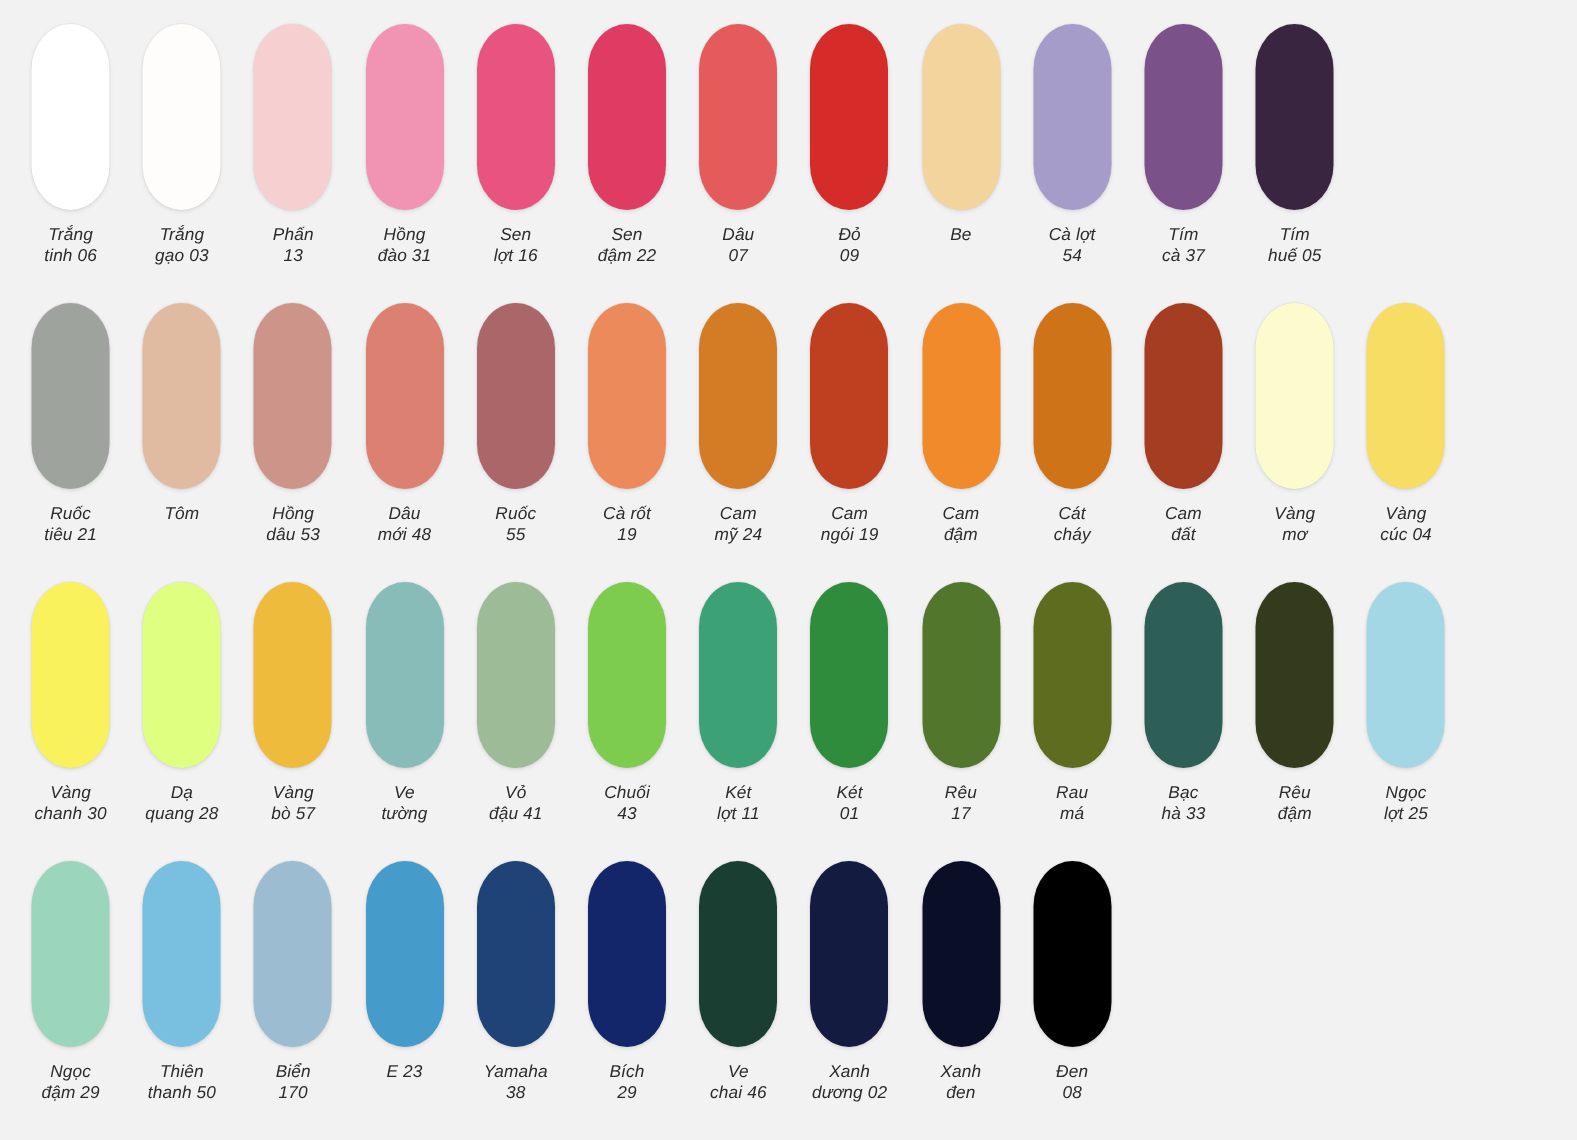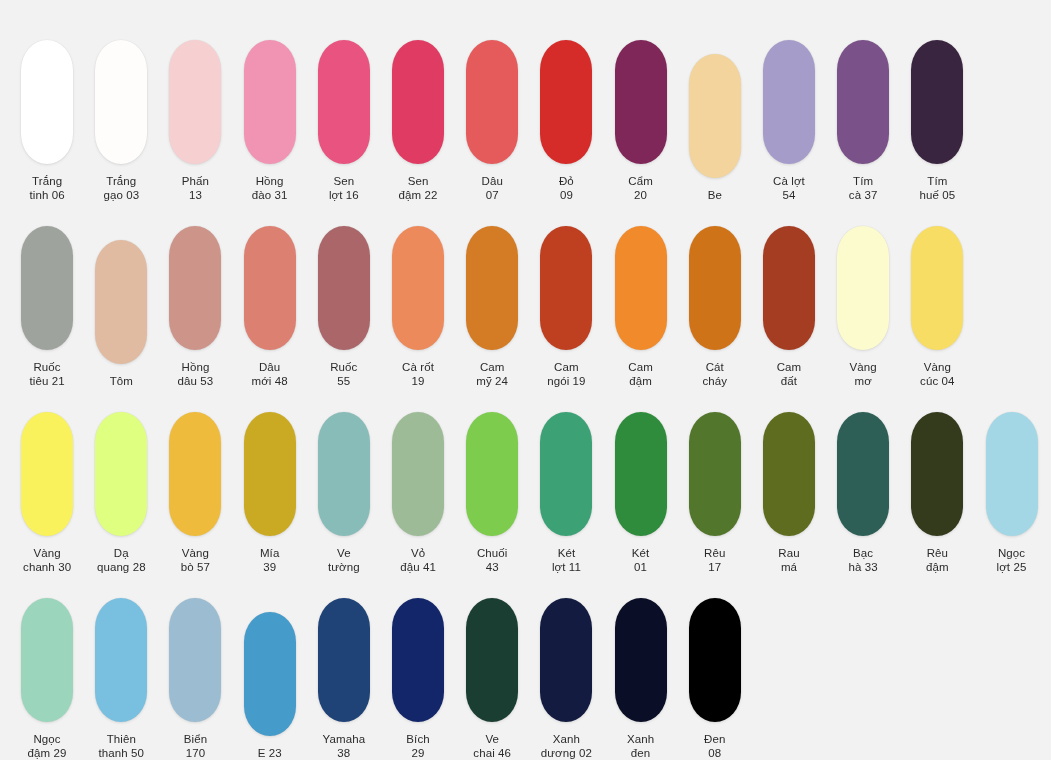--- a/index.html
+++ b/index.html
@@ -19,21 +19,22 @@
     height: 760px;
     box-sizing: border-box;
     padding: 16px 10px 0 10px;
     display: flex;
     flex-direction: column;
   }
   .row {
     display: flex;
     flex-direction: row;
     height: 186px;
-    align-items: flex-end;
+    align-items: flex-start;
+    font-style: italic;
   }
   .cell {
     width: 74.2px;
     display: flex;
     flex-direction: column;
     align-items: center;
     flex: 0 0 auto;
   }
   .swatch {
     width: 52px;
@@ -109,27 +110,20 @@
         </div>
       </div>
       <div class="cell">
         <div class="swatch" style="background: rgb(213, 43, 41);"></div>
         <div class="label">
           <span class="l1">Đỏ</span>
           <span class="l2">09</span>
         </div>
       </div>
       <div class="cell">
-        <div class="swatch" style="background: rgb(128, 39, 90);"></div>
-        <div class="label">
-          <span class="l1">Cẩm</span>
-          <span class="l2">20</span>
-        </div>
-      </div>
-      <div class="cell">
         <div class="swatch" style="background: rgb(242, 212, 156);"></div>
         <div class="label">
           <span class="l1">Be</span>
           <span class="l2"></span>
         </div>
       </div>
       <div class="cell">
         <div class="swatch" style="background: rgb(166, 156, 201);"></div>
         <div class="label">
           <span class="l1">Cà lợt</span>
@@ -257,27 +251,20 @@
         <div class="label">
           <span class="l1">Dạ</span>
           <span class="l2">quang 28</span>
         </div>
       </div>
       <div class="cell">
         <div class="swatch" style="background: rgb(238, 187, 60);"></div>
         <div class="label">
           <span class="l1">Vàng</span>
           <span class="l2">bò 57</span>
-        </div>
-      </div>
-      <div class="cell">
-        <div class="swatch" style="background: rgb(203, 170, 35);"></div>
-        <div class="label">
-          <span class="l1">Mía</span>
-          <span class="l2">39</span>
         </div>
       </div>
       <div class="cell">
         <div class="swatch" style="background: rgb(135, 188, 184);"></div>
         <div class="label">
           <span class="l1">Ve</span>
           <span class="l2">tường</span>
         </div>
       </div>
       <div class="cell">

